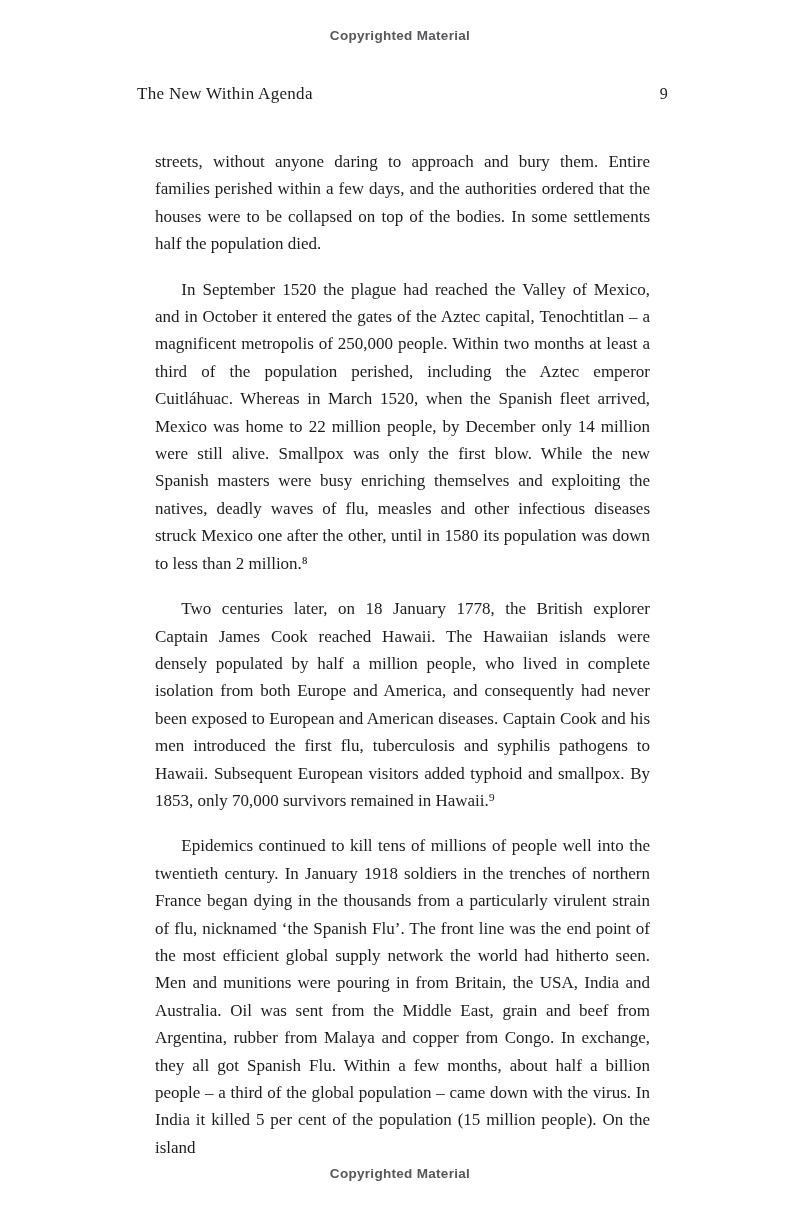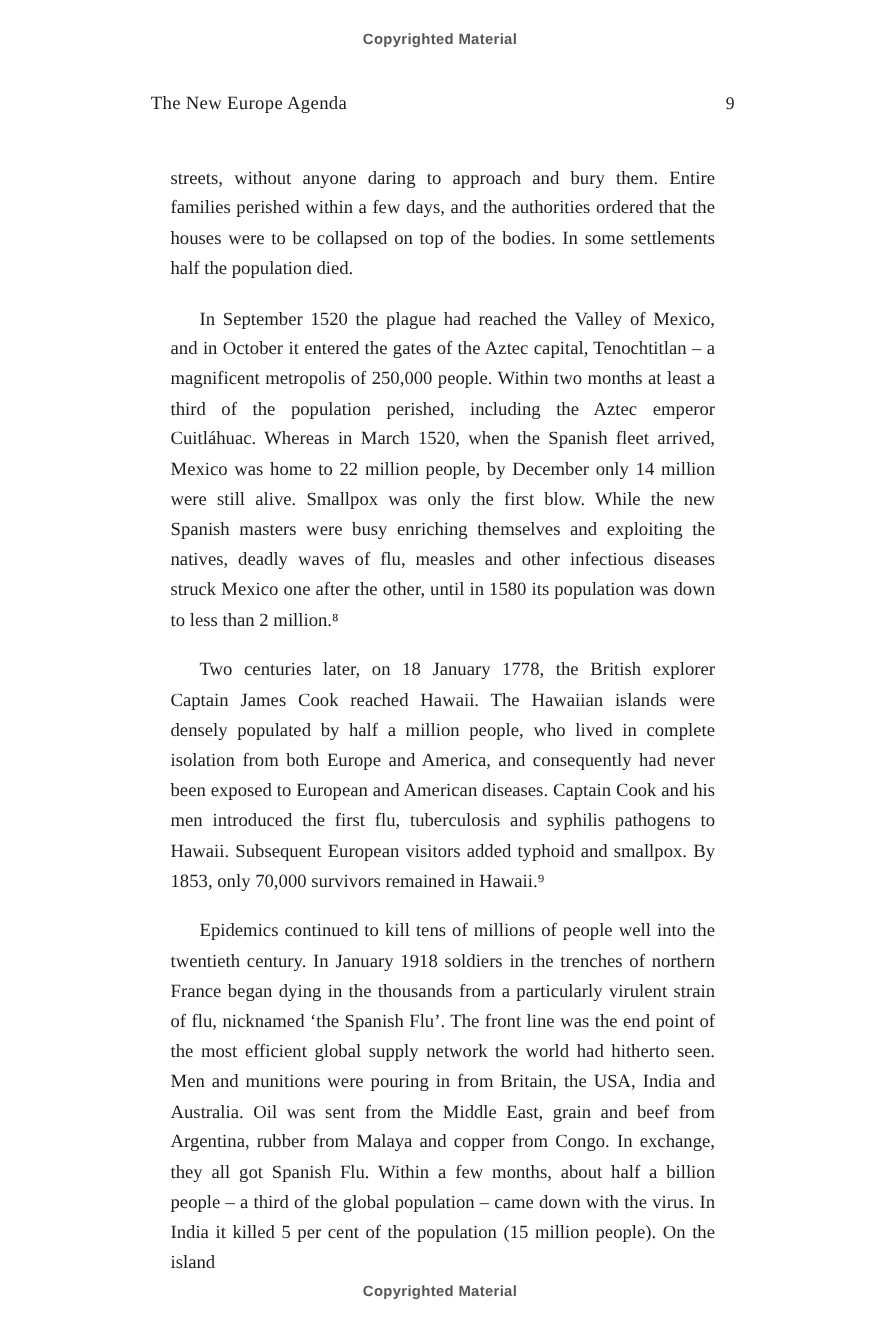--- a/index.html
+++ b/index.html
@@ -65,21 +65,21 @@
   }
 </style>
 </head>
 <body>
 
 <div class="page">
 
   <div class="copyright top">Copyrighted Material</div>
 
   <div class="running-header">
-    <span class="chapter-title">The New Europe Agenda</span>
+    <span class="chapter-title">The New Within Agenda</span>
     <span class="page-number">9</span>
   </div>
 
   <div class="body-text">
     <p>streets, without anyone daring to approach and bury them. Entire families perished within a few days, and the authorities ordered that the houses were to be collapsed on top of the bodies. In some settlements half the population died.</p>
     <p class="indent">In September 1520 the plague had reached the Valley of Mexico, and in October it entered the gates of the Aztec capital, Tenochtitlan – a magnificent metropolis of 250,000 people. Within two months at least a third of the population perished, including the Aztec emperor Cuitláhuac. Whereas in March 1520, when the Spanish fleet arrived, Mexico was home to 22 million people, by December only 14 million were still alive. Smallpox was only the first blow. While the new Spanish masters were busy enriching themselves and exploiting the natives, deadly waves of flu, measles and other infectious diseases struck Mexico one after the other, until in 1580 its population was down to less than 2 million.⁸</p>
     <p class="indent">Two centuries later, on 18 January 1778, the British explorer Captain James Cook reached Hawaii. The Hawaiian islands were densely populated by half a million people, who lived in complete isolation from both Europe and America, and consequently had never been exposed to European and American diseases. Captain Cook and his men introduced the first flu, tuberculosis and syphilis pathogens to Hawaii. Subsequent European visitors added typhoid and smallpox. By 1853, only 70,000 survivors remained in Hawaii.⁹</p>
     <p class="indent">Epidemics continued to kill tens of millions of people well into the twentieth century. In January 1918 soldiers in the trenches of northern France began dying in the thousands from a particularly virulent strain of flu, nicknamed ‘the Spanish Flu’. The front line was the end point of the most efficient global supply network the world had hitherto seen. Men and munitions were pouring in from Britain, the USA, India and Australia. Oil was sent from the Middle East, grain and beef from Argentina, rubber from Malaya and copper from Congo. In exchange, they all got Spanish Flu. Within a few months, about half a billion people – a third of the global population – came down with the virus. In India it killed 5 per cent of the population (15 million people). On the island</p>
   </div>
 

